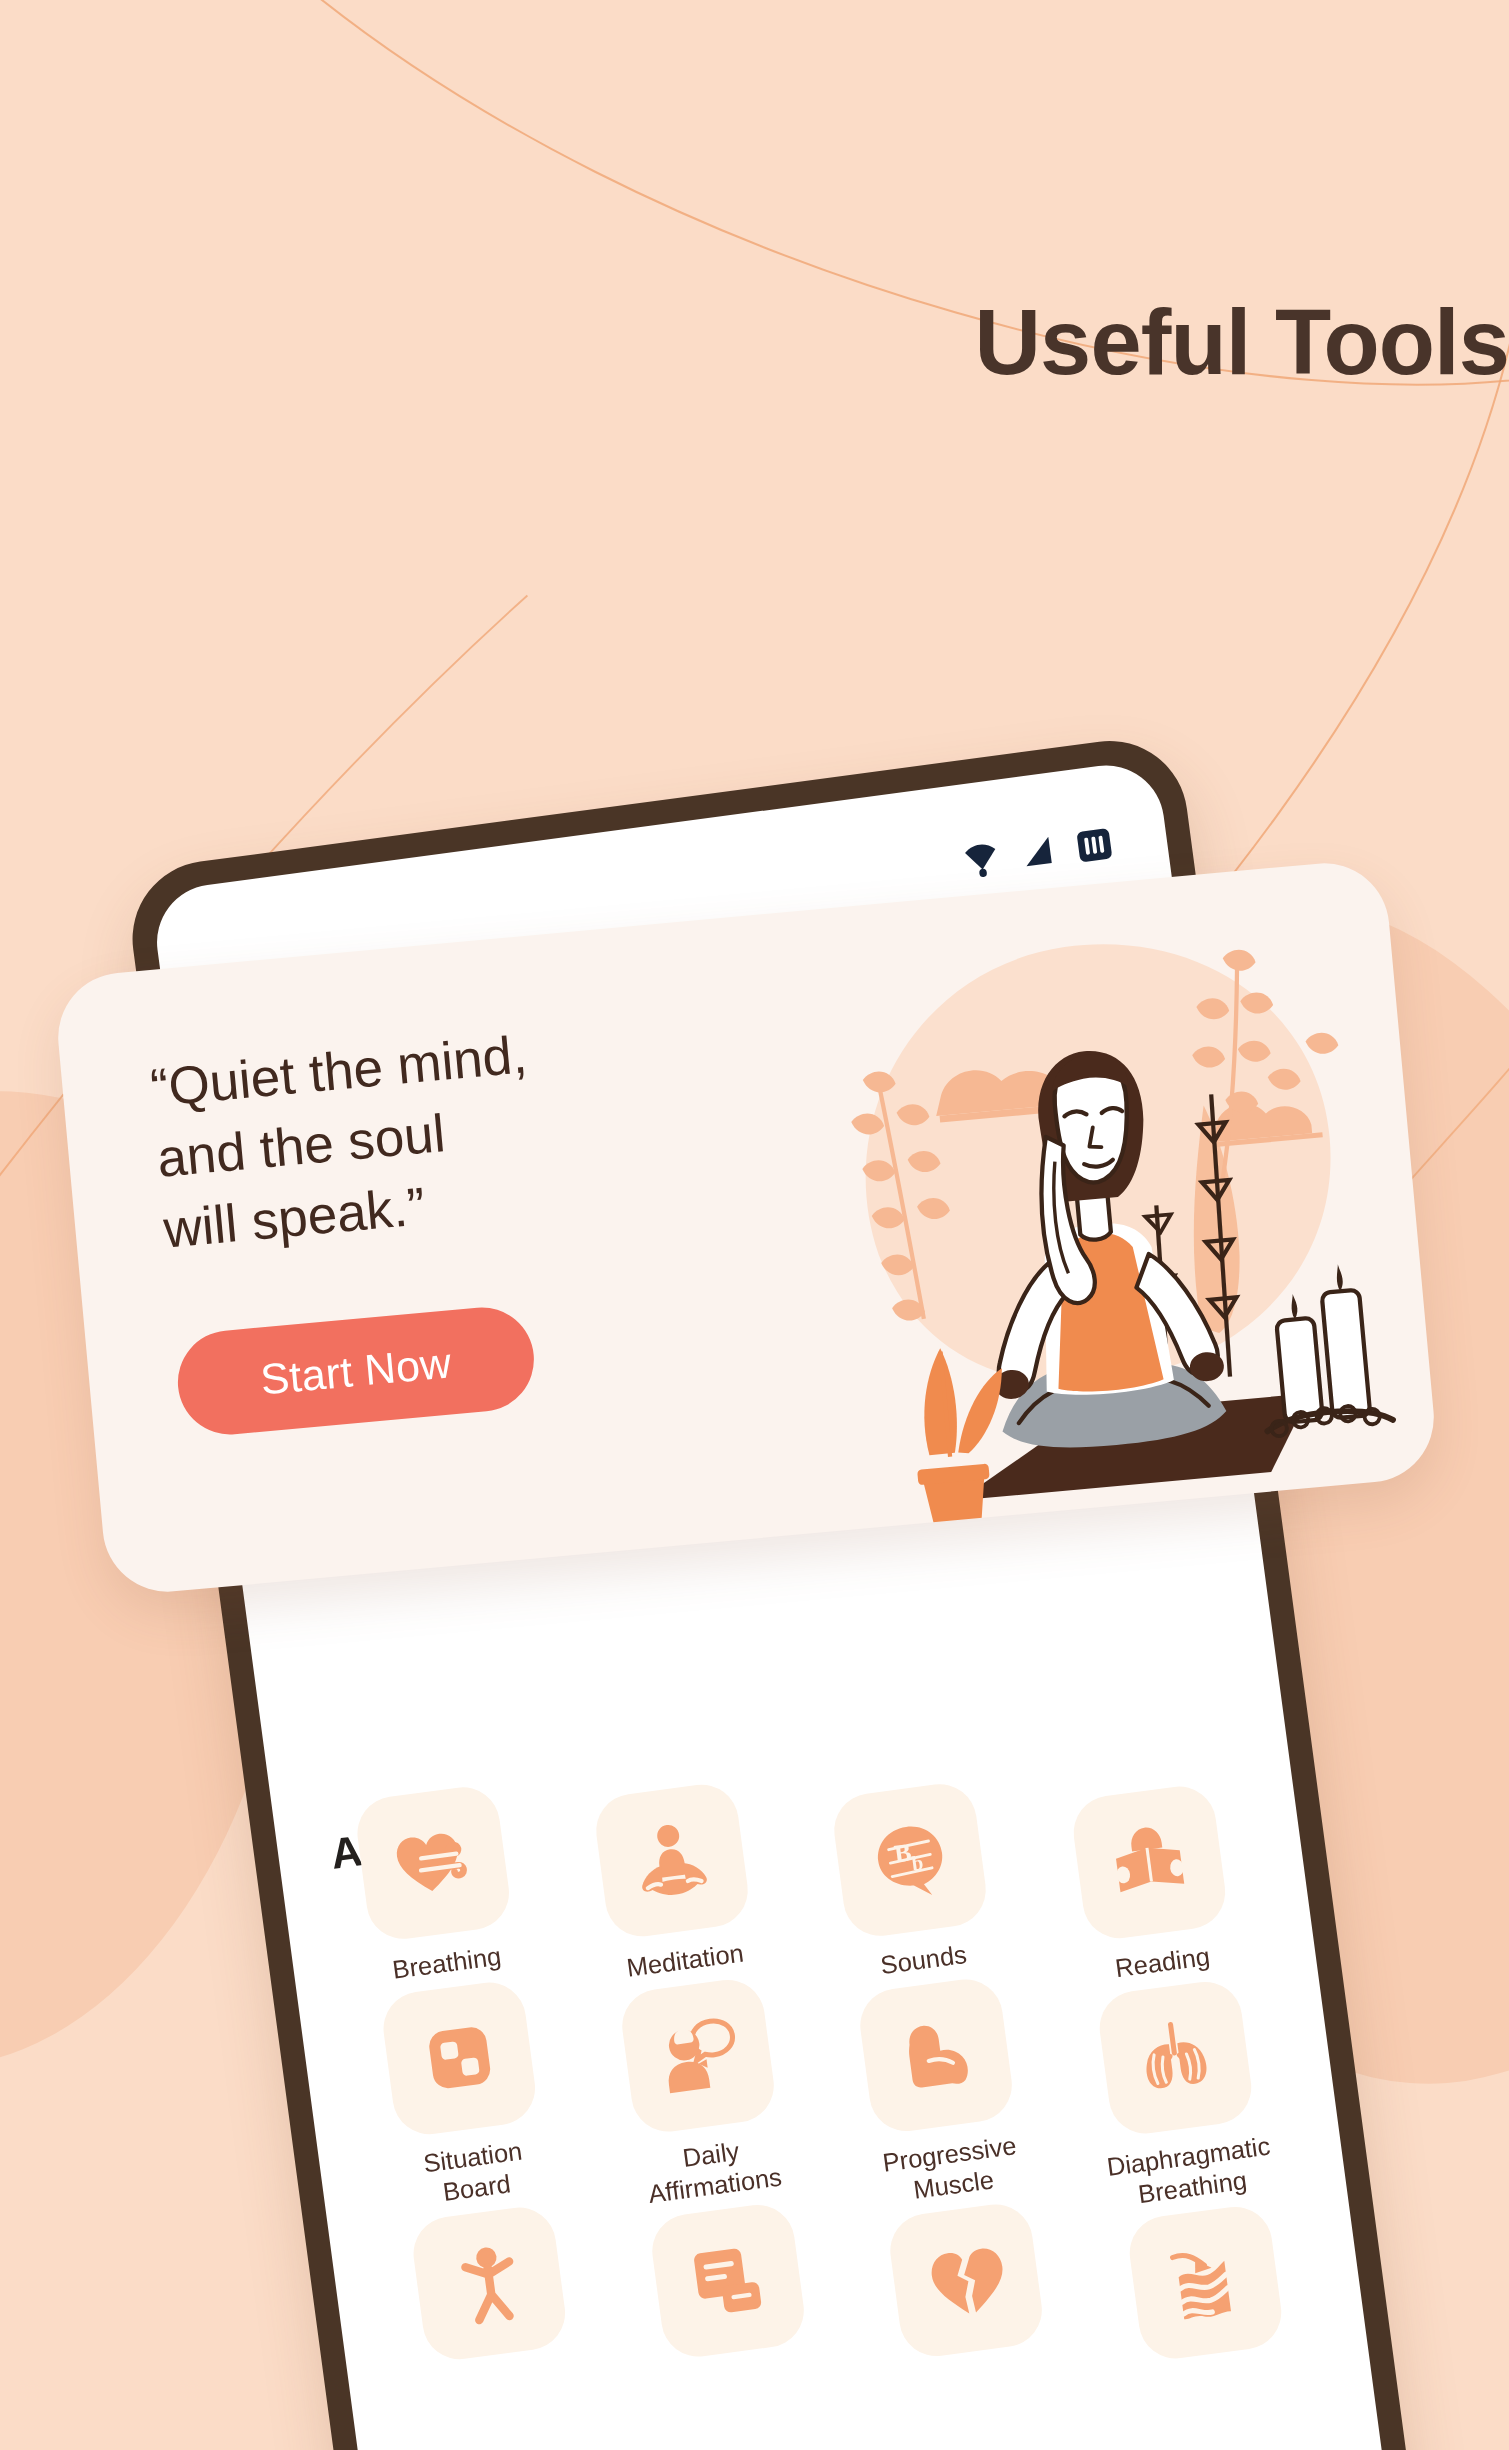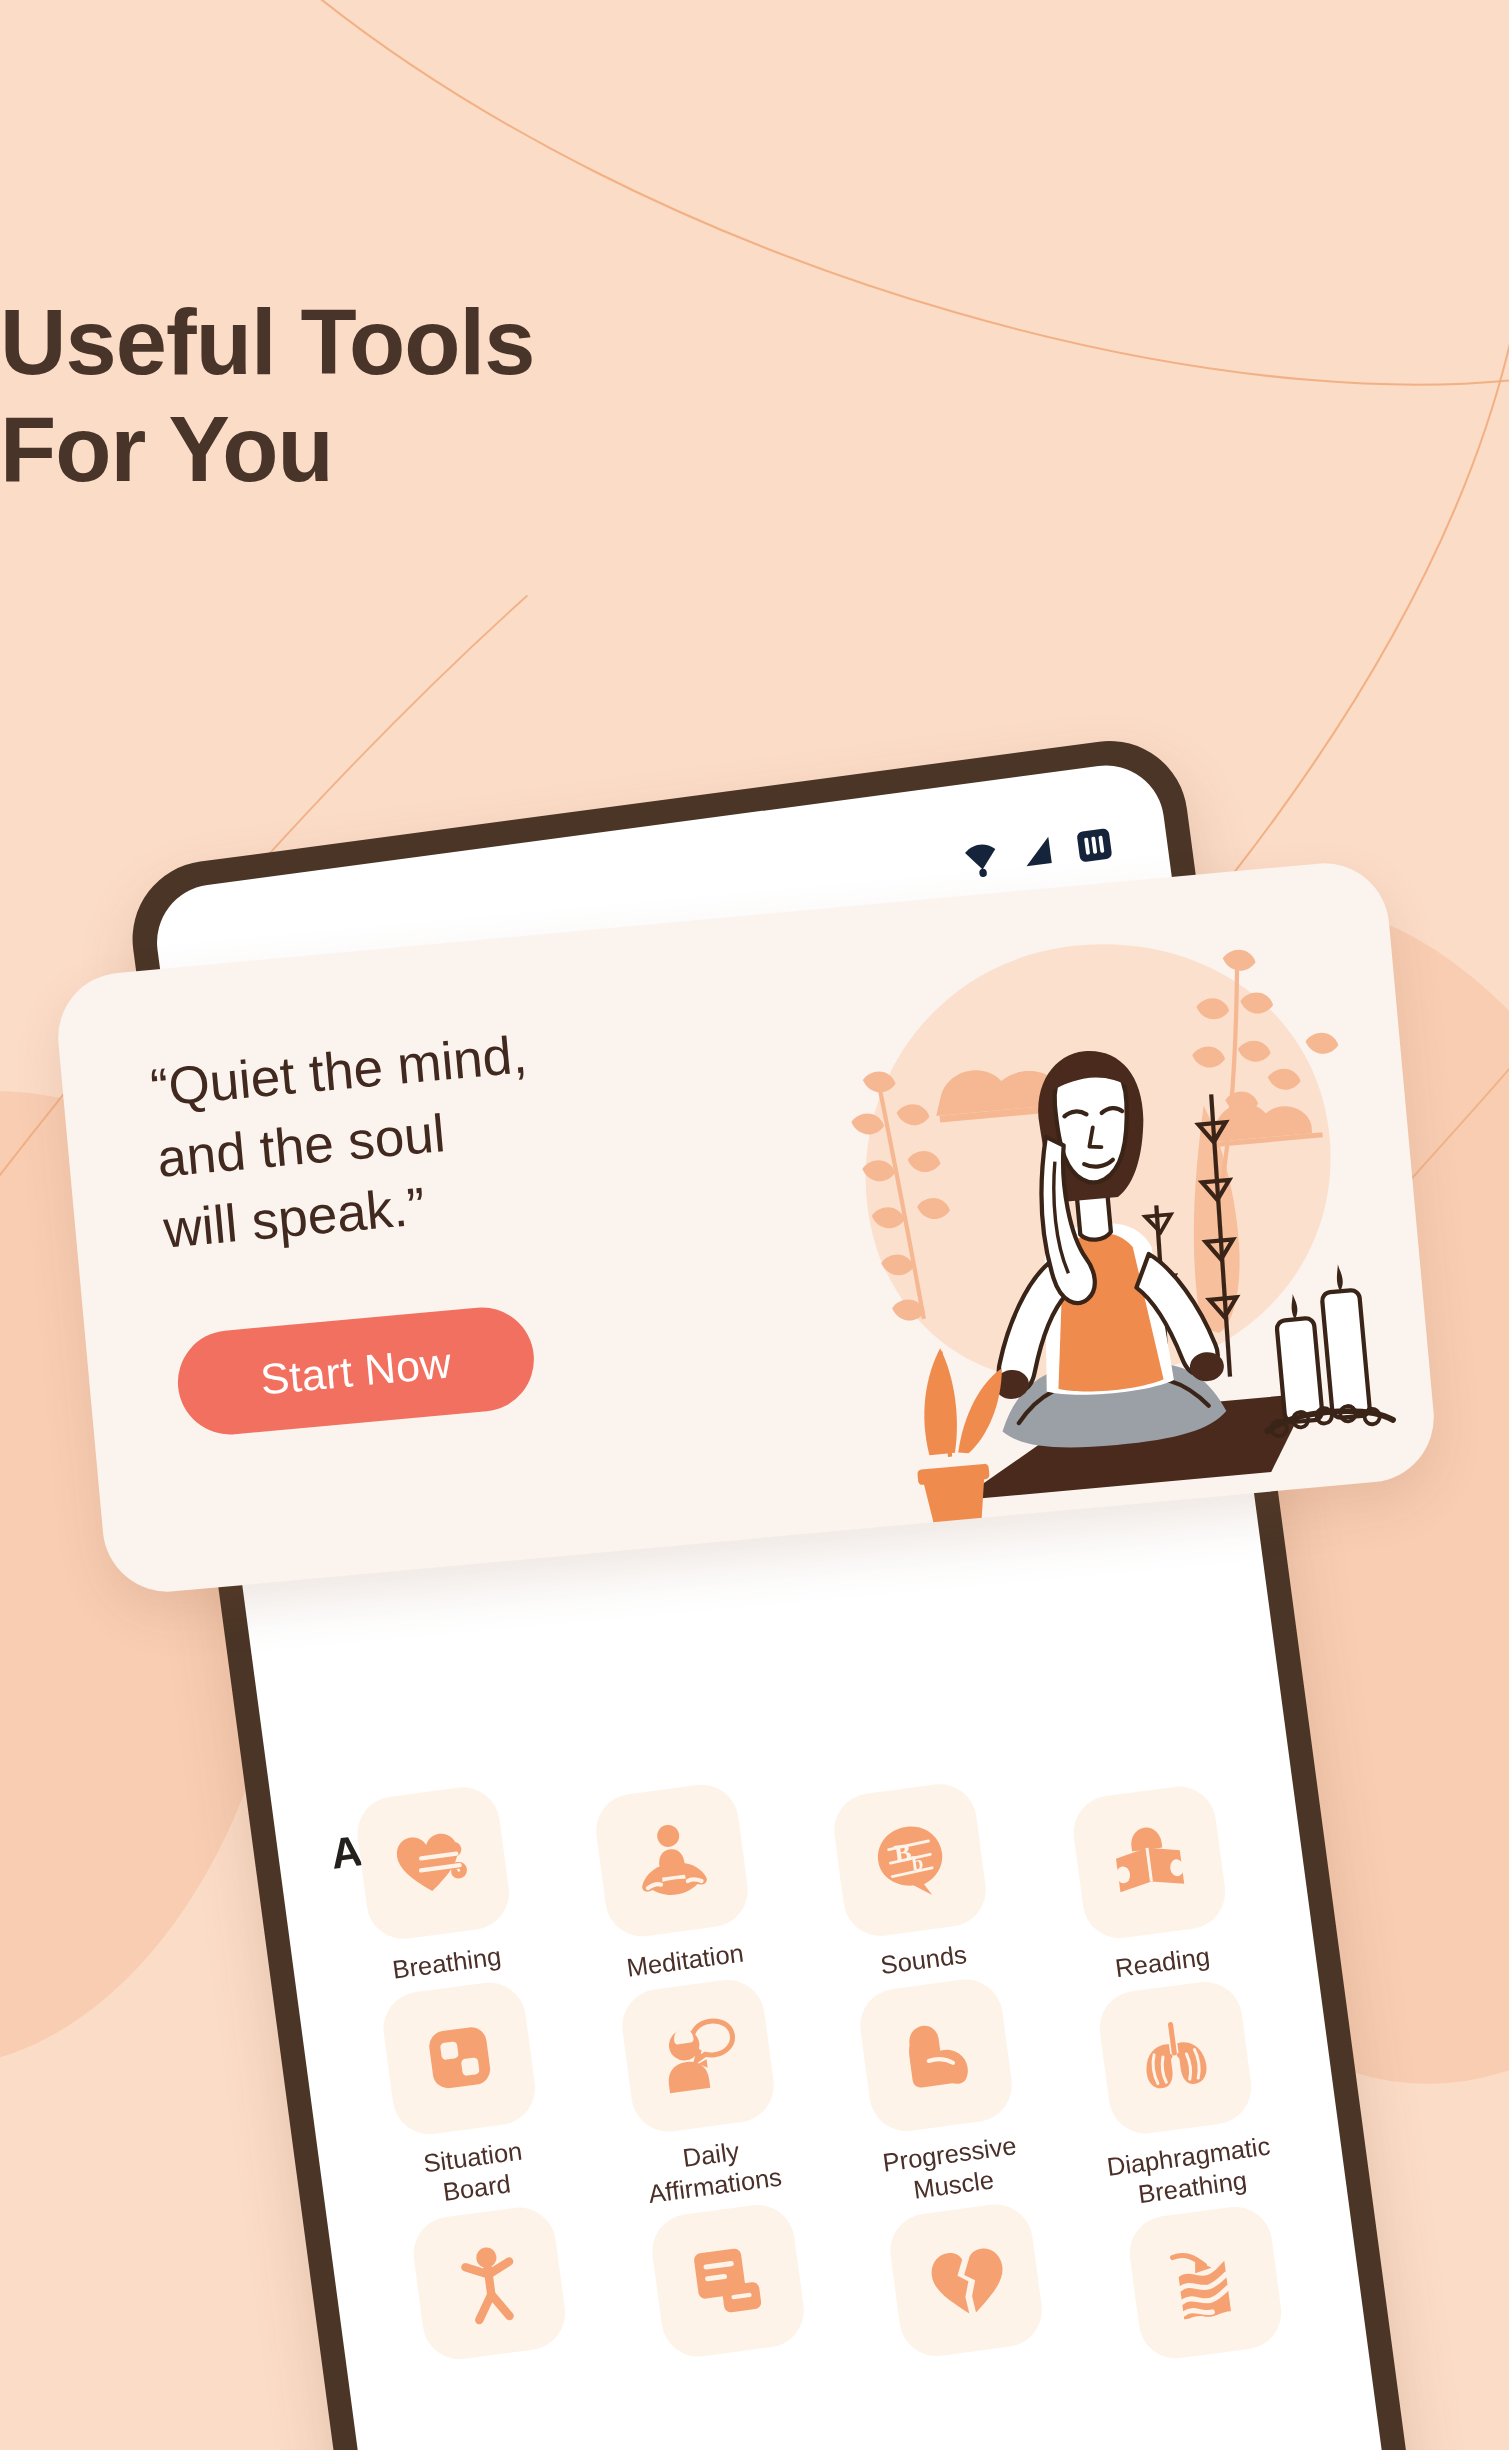--- a/index.html
+++ b/index.html
@@ -24,21 +24,21 @@
     width:647px; height:978px;
     background:#F8CDB2;
     border-radius:50% 50% 48% 52% / 45% 55% 48% 52%;
     transform:rotate(10deg);
   }
   #bg-lines { position:absolute; inset:0; }
 
   
   #headline {
     position:absolute; left:0; right:0; top:296px;
-    text-align:left; z-index:6;
+    text-align:right; z-index:6;
     color:#49342A;
     font-weight:bold;
     font-size:92px;
     line-height:1.02;
     letter-spacing:-0.9px;
   }
   #headline .l2 { display:block; margin-top:13.6px; }
 
   
   #phone-wrap {
@@ -156,21 +156,20 @@
   <svg id="bg-lines" viewBox="0 0 1774 2880" preserveAspectRatio="none">
     <path d="M 330 -40 C 760 330, 1500 520, 1880 430" fill="none" stroke="#F0A878" stroke-width="2.4" opacity=".85"></path>
     <path d="M 1790 330 C 1720 760, 1360 1180, 980 1520" fill="none" stroke="#F0A878" stroke-width="2.4" opacity=".85"></path>
     <path d="M -60 1460 C 180 1140, 420 880, 620 700" fill="none" stroke="#F0A878" stroke-width="2.2" opacity=".8"></path>
     <path d="M 1560 1500 C 1660 1380, 1760 1280, 1820 1200" fill="none" stroke="#F0A878" stroke-width="2.2" opacity=".75"></path>
   </svg>
 </div>
 
 <h1 id="headline">
   <span>Useful Tools</span>
-  <span class="l2">For You</span>
 </h1>
 
 <div id="phone-wrap">
   <div id="phone-frame"></div>
   <div id="phone-screen">
 
     <div id="status-bar">
       <div id="status-time">9:41</div>
       <div id="status-icons">
         <svg width="39" height="34" viewBox="0 0 46 40">

